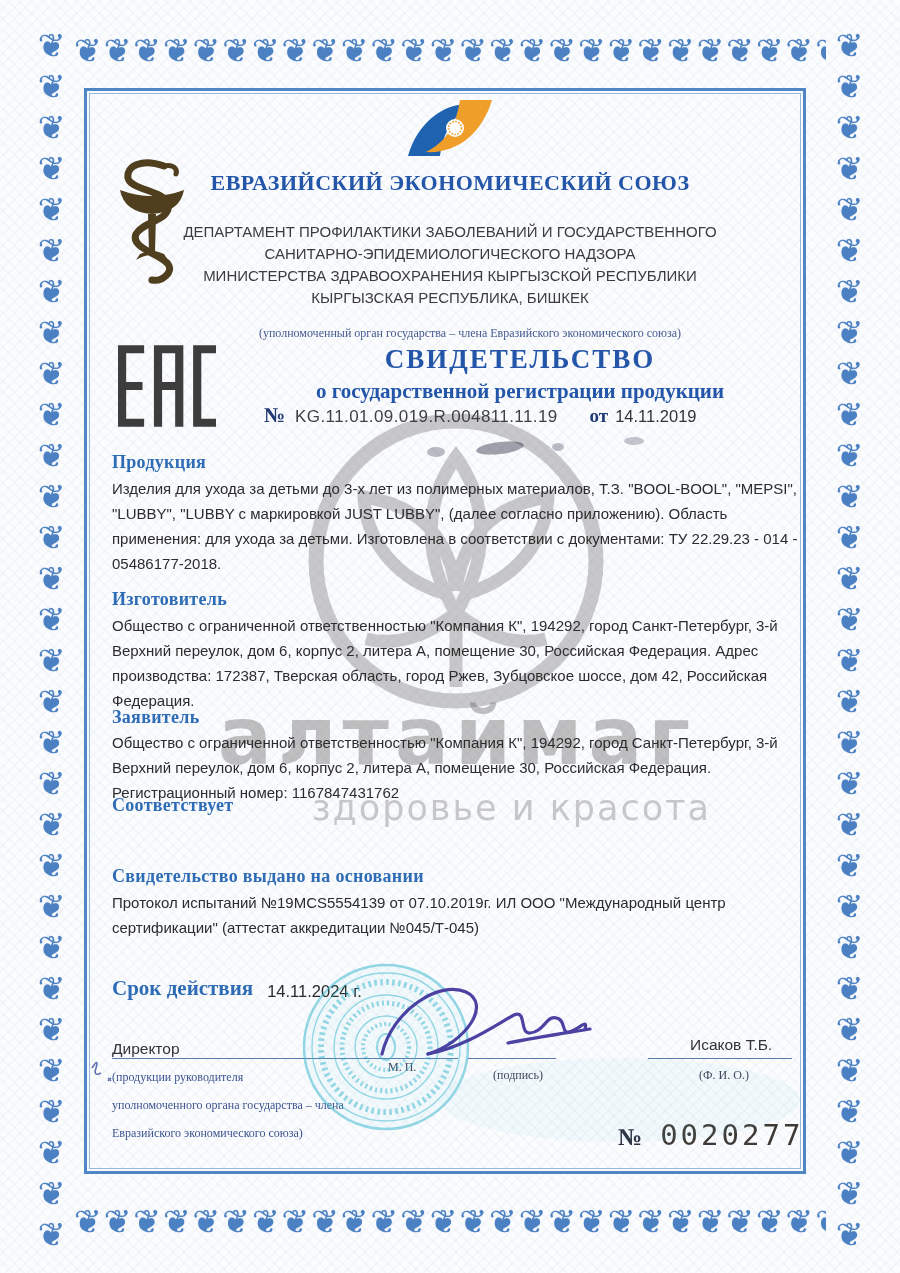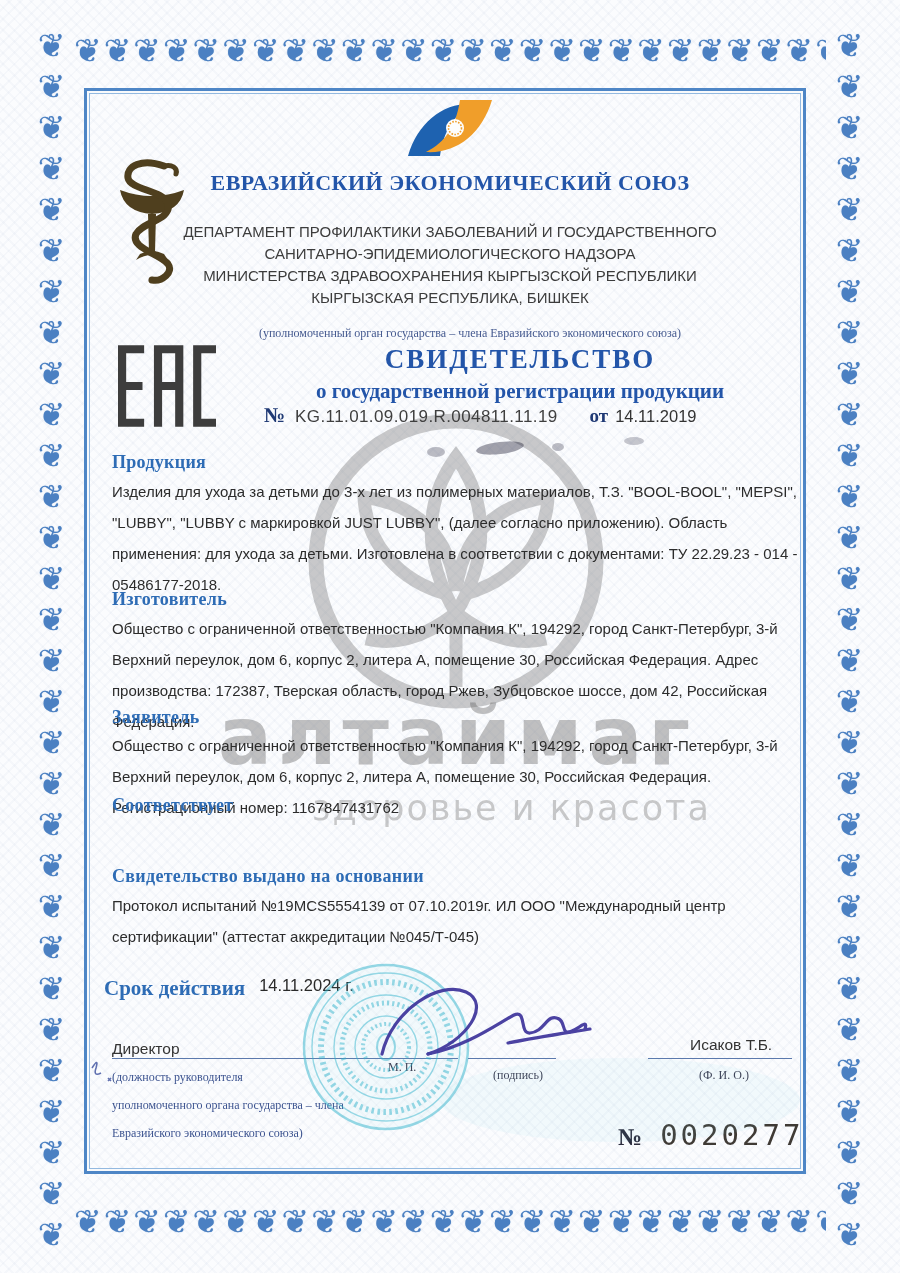--- a/index.html
+++ b/index.html
@@ -20,21 +20,21 @@
   .orn.left{left:26px;} .orn.right{right:26px;}
   
   .frame{position:absolute;left:84px;top:88px;width:716px;height:1080px;z-index:1;
          border:3px solid #4e86c6;
          box-shadow:inset 0 0 0 2px #f8fafc, inset 0 0 0 3px #93b9e0;}
   .abs{position:absolute;}
   .z2{z-index:2;}
   .center{text-align:center;}
   .serif{font-family:"Liberation Serif",serif;}
   .h-blue{font-family:"Liberation Serif",serif;font-weight:bold;color:#2e6cb5;font-size:18px;letter-spacing:.3px;}
-  .body-text{font-size:15px;line-height:31px;color:#2c2c2c;width:698px;}
+  .body-text{font-size:15px;line-height:25px;color:#2c2c2c;width:698px;}
   .note{font-family:"Liberation Serif",serif;font-size:12px;color:#3d5490;}
   .uline{position:absolute;z-index:2;border-bottom:1.5px solid #5b79ad;height:0;}
   
   .wm{z-index:1;pointer-events:none;}
   .wm-brand{font-family:"DejaVu Sans",sans-serif;font-weight:bold;font-size:80px;
             letter-spacing:6px;color:rgba(108,108,108,.42);}
   .wm-tag{font-family:"DejaVu Sans",sans-serif;font-size:35px;letter-spacing:2px;
           color:rgba(140,140,140,.46);}
   .overlay{position:absolute;inset:0;z-index:3;pointer-events:none;}
 </style>
@@ -110,37 +110,37 @@
   <div class="abs z2 body-text" style="left:112px;top:613px;">Общество с ограниченной ответственностью "Компания К", 194292, город Санкт-Петербург, 3-й Верхний переулок, дом 6, корпус 2, литера А, помещение 30, Российская Федерация. Адрес производства: 172387, Тверская область, город Ржев, Зубцовское шоссе, дом 42, Российская Федерация.</div>
 
   <div class="abs z2 h-blue" style="left:112px;top:707px;">Заявитель</div>
   <div class="abs z2 body-text" style="left:112px;top:730px;">Общество с ограниченной ответственностью "Компания К", 194292, город Санкт-Петербург, 3-й Верхний переулок, дом 6, корпус 2, литера А, помещение 30, Российская Федерация. Регистрационный номер: 1167847431762</div>
 
   <div class="abs z2 h-blue" style="left:112px;top:795px;">Соответствует</div>
 
   <div class="abs z2 h-blue" style="left:112px;top:866px;">Свидетельство выдано на основании</div>
   <div class="abs z2 body-text" style="left:112px;top:890px;">Протокол испытаний №19MCS5554139 от 07.10.2019г. ИЛ ООО "Международный центр сертификации" (аттестат аккредитации №045/Т-045)</div>
 
-  <div class="abs z2" style="left:104px;top:976px;display:flex;align-items:flex-start;">
+  <div class="abs z2" style="left:112px;top:976px;display:flex;align-items:flex-end;">
     <span class="serif" style="font-weight:bold;font-size:21px;color:#2e6cb5;">Срок действия</span>
     <span style="font-size:16.5px;color:#2a2a2a;margin-left:14px;">14.11.2024 г.</span>
   </div>
 
   <div class="abs z2" style="left:112px;top:1040px;font-size:15.5px;color:#333;">Директор</div>
   <div class="uline" style="left:112px;top:1058px;width:346px;"></div>
   <div class="uline" style="left:468px;top:1058px;width:88px;"></div>
   <div class="uline" style="left:648px;top:1058px;width:144px;"></div>
 
   <div class="abs z2 note" style="left:388px;top:1060px;color:#3b3b50;">М. П.</div>
   <div class="abs z2 note center" style="left:476px;width:84px;top:1068px;color:#3b3b50;">(подпись)</div>
   <div class="abs z2" style="left:690px;top:1036px;font-size:15.5px;color:#333;">Исаков Т.Б.</div>
   <div class="abs z2 note center" style="left:678px;width:92px;top:1068px;color:#3b3b50;">(Ф. И. О.)</div>
 
   <div class="abs z2" style="left:112px;top:1070px;">
-    <div class="note" style="margin-bottom:13px;">(должность руководителя</div>
+    <div class="note" style="margin-bottom:13px;">(продукции руководителя</div>
     <div class="note" style="margin-bottom:13px;">уполномоченного органа государства – члена</div>
     <div class="note">Евразийского экономического союза)</div>
   </div>
 
   <div class="abs z2" style="left:618px;top:1118px;display:flex;align-items:baseline;">
     <span class="serif" style="font-weight:bold;font-size:24px;color:#2a2a3c;">№</span>
     <span style="font-family:'DejaVu Sans Mono',monospace;font-size:29px;letter-spacing:3px;color:#3f3a35;margin-left:18px;">0020277</span>
   </div>
 
   <svg class="overlay" viewBox="0 0 900 1273">

